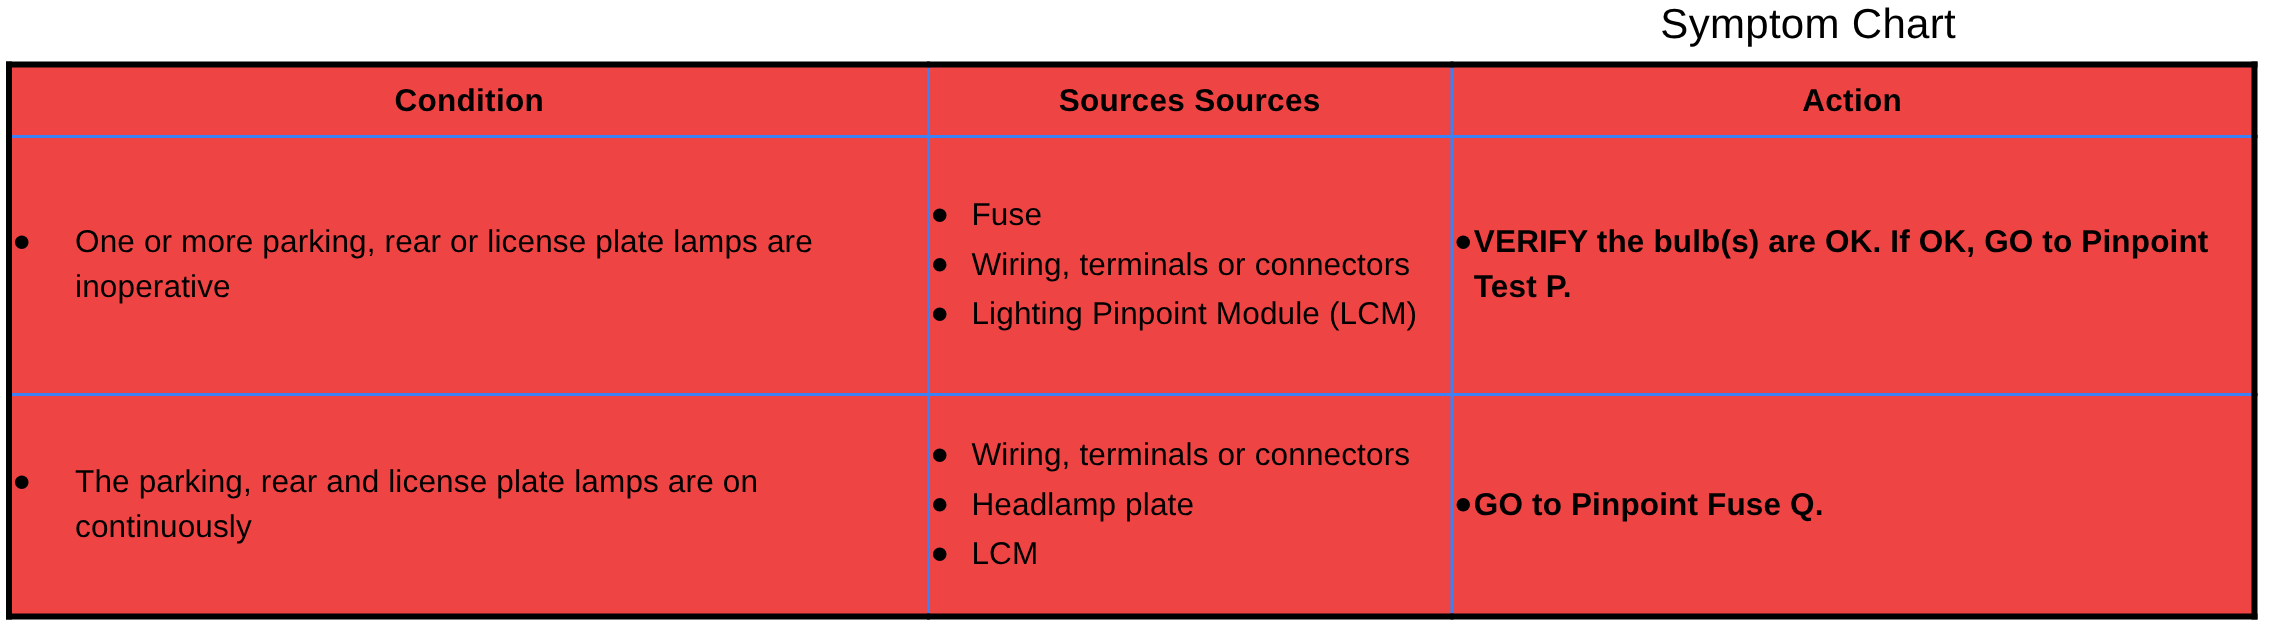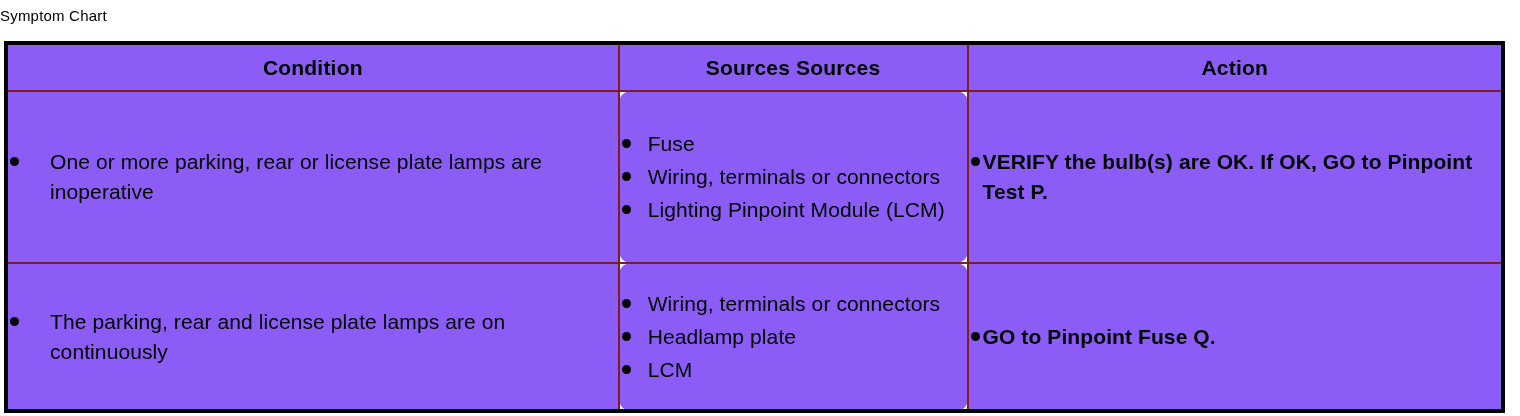--- a/index.html
+++ b/index.html
@@ -18,45 +18,45 @@
     position: relative;
     width: 1520px;
     height: 416px;
     box-sizing: border-box;
   }
   .chart-title {
     position: absolute;
     top: 3px;
     left: 0;
     width: 1304px;
-    text-align: left;
-    font-size: 15px;
+    text-align: right;
+    font-size: 28px;
     line-height: 26px;
     font-weight: normal;
     letter-spacing: 0.2px;
   }
   .symptom-table {
     position: absolute;
     top: 41px;
     left: 4px;
     width: 1501px;
     border-collapse: collapse;
     table-layout: fixed;
     border: 4px solid #000000;
   }
   .symptom-table col.col-condition { width: 611px; }
   .symptom-table col.col-sources   { width: 348px; }
   .symptom-table col.col-action    { width: 534px; }
 
   .symptom-table th,
   .symptom-table td {
-    border: 2px solid #7f1d1d;
+    border: 2px solid #3b82f6;
     padding: 0;
     vertical-align: middle;
-    background: #8b5cf6;
+    background: #ef4444;
   }
   .symptom-table thead th {
     height: 45px;
     text-align: center;
     font-size: 21px;
     font-weight: bold;
     letter-spacing: 0.2px;
   }
   .row-one td { height: 170px; }
   .row-two td { height: 145px; }
@@ -80,21 +80,21 @@
     top: 10px;
     width: 9px;
     height: 9px;
     border-radius: 50%;
     background: #000000;
   }
 
   .cell-condition { padding: 0 10px 0 33px; }
   .cell-condition .bullet-item { padding-left: 42px; }
 
-  .cell-sources { padding: 8px 8px 8px 29px; border-radius: 12px; }
+  .cell-sources { padding: 8px 8px 8px 29px; }
   .cell-sources .bullet-item { line-height: 32px; }
   .cell-sources .bullet-dot { top: 11px; }
 
   .cell-action { padding: 0 10px 0 28px; }
   .cell-action .bullet-item { padding-left: 14px; font-weight: bold; }
 </style>
 </head>
 <body>
 
 <div class="page">

